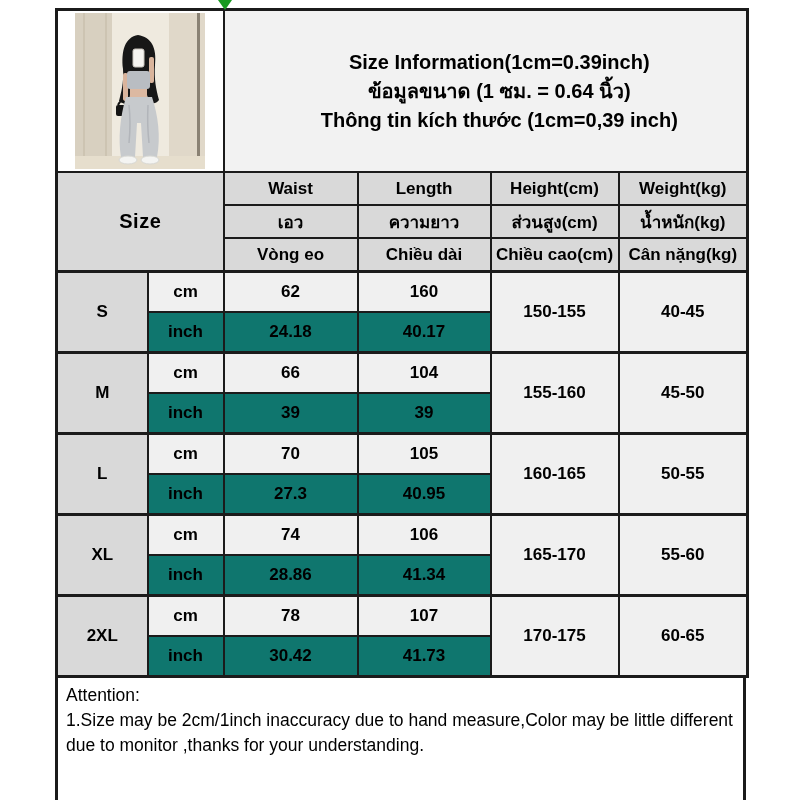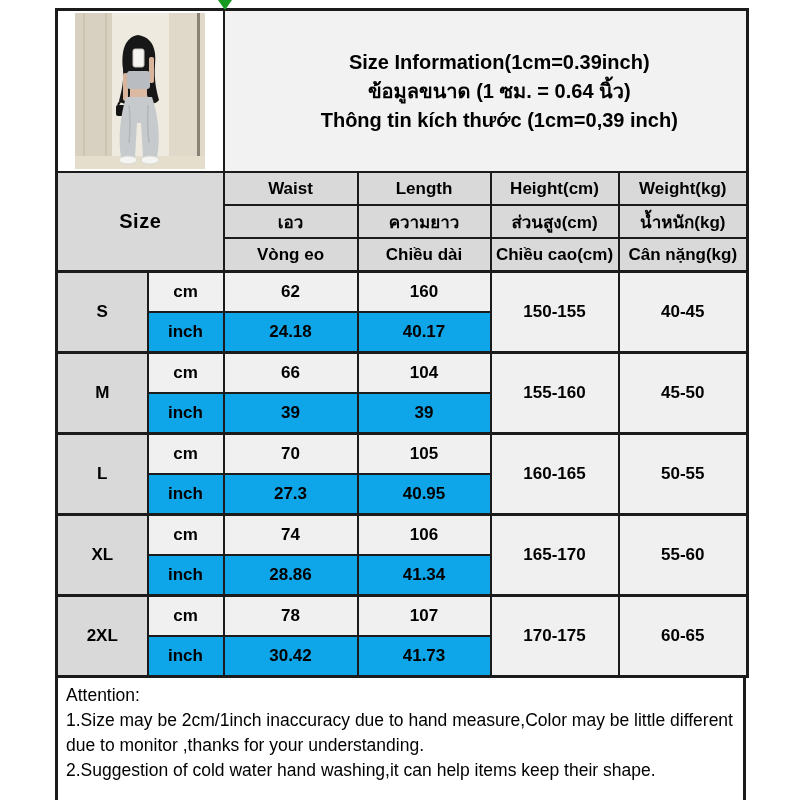--- a/index.html
+++ b/index.html
@@ -43,21 +43,21 @@
 
   .photo-cell{background:#ffffff;height:160px;}
   .title-cell{background:var(--title-bg);}
   .title-line{font-weight:700;font-size:20px;line-height:29px;margin-left:28px;}
 
   .hdr-row td{background:var(--header-gray);height:31px;}
   .hdr-row .size-big{font-size:20px;letter-spacing:0.5px;}
 
   td.size-label{background:var(--header-gray);font-size:18px;}
   tr.cm-row td{height:38px;}
-  tr.inch-row td{height:38px;background:#0ea5e9;margin-top:23px;}
+  tr.inch-row td{height:38px;background:#0f766e;margin-top:23px;}
   tr.cm-row td.shade{background:var(--row-gray);}
   td.range-cell{background:var(--row-gray);}
 
   .attention-box{
     width:691px;height:150px;box-sizing:border-box;
     margin-top:-3px;
     border:3px solid var(--border-dark);
     background:#fff;
     padding:5px 8px;
     text-align:left;
@@ -208,16 +208,15 @@
         <td>30.42</td>
         <td>41.73</td>
       </tr>
     </tbody>
       </table>
 
     <div class="attention-box">
       <div>Attention:</div>
       <div>1.Size may be 2cm/1inch inaccuracy due to hand measure,Color may be little different</div>
       <div>due to monitor ,thanks for your understanding.</div>
-      <div>2.Suggestion of cold water hand washing,it can help items keep their shape.</div>
     </div>
   </div>
 </div>
 
 </body></html>

